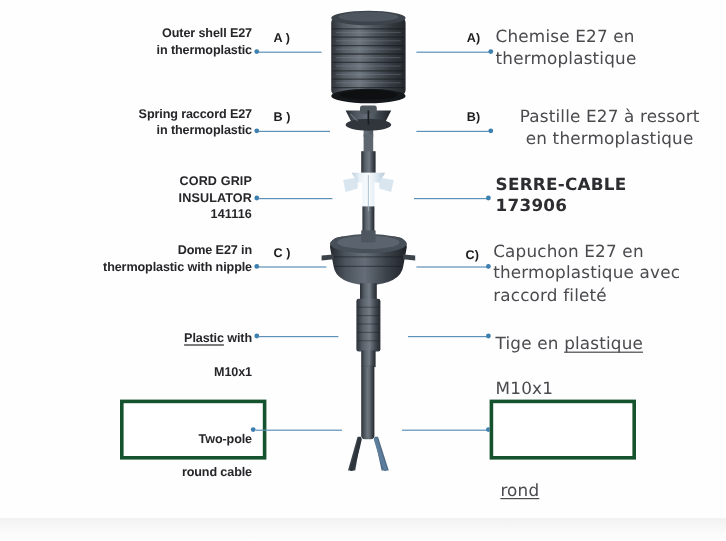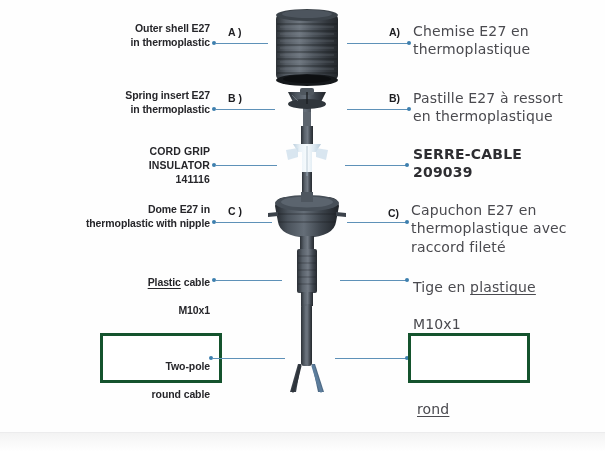--- a/index.html
+++ b/index.html
@@ -251,58 +251,58 @@
   <div class="leader-dot" style="left: 212px; top: 41px;"></div>
   <div class="leader" style="left: 215px; top: 43px; width: 53px;"></div>
   <div class="leader" style="left: 268px; top: 43px; width: 0px;"></div>
 
   <div class="leader" style="left: 347px; top: 43px; width: 62px;"></div>
   <div class="leader-dot" style="left: 407px; top: 41px;"></div>
   <div class="marker" style="left: 389px; top: 26px;">A)</div>
   <div class="label label-fr" style="left: 413px; top: 22px; width: 180px;">Chemise E27 en
 thermoplastique</div>
 
-  <div class="label label-en" style="right: 395px; top: 89px; width: 190px;">Spring insert E27
+  <div class="label label-en" style="right: 395px; top: 89px; width: 190px;">Spring raccord E27
 in thermoplastic</div>
   <div class="marker" style="left: 228px; top: 92px;">B )</div>
   <div class="leader-dot" style="left: 212px; top: 107px;"></div>
   <div class="leader" style="left: 215px; top: 109px; width: 60px;"></div>
 
   <div class="leader" style="left: 347px; top: 109px; width: 62px;"></div>
   <div class="leader-dot" style="left: 407px; top: 107px;"></div>
   <div class="marker" style="left: 389px; top: 92px;">B)</div>
-  <div class="label label-fr" style="left: 413px; top: 89px; width: 190px;">Pastille E27 à ressort
+  <div class="label label-fr" style="left: 413px; top: 89px; width: 190px; text-align: center;">Pastille E27 à ressort
 en thermoplastique</div>
 
   <div class="label label-en bold" style="right: 395px; top: 145px; width: 190px;">CORD GRIP
 INSULATOR
 141116</div>
   <div class="leader-dot" style="left: 212px; top: 163px;"></div>
   <div class="leader" style="left: 215px; top: 165px; width: 62px;"></div>
 
   <div class="leader" style="left: 345px; top: 165px; width: 62px;"></div>
   <div class="leader-dot" style="left: 405px; top: 163px;"></div>
   <div class="label label-fr bold" style="left: 413px; top: 145px; width: 190px;">SERRE-CABLE
-209039</div>
+173906</div>
 
   <div class="label label-en" style="right: 395px; top: 203px; width: 220px;">Dome E27 in
 thermoplastic with nipple</div>
   <div class="marker" style="left: 228px; top: 205px;">C )</div>
   <div class="leader-dot" style="left: 212px; top: 220px;"></div>
   <div class="leader" style="left: 215px; top: 222px; width: 57px;"></div>
 
   <div class="leader" style="left: 347px; top: 222px; width: 60px;"></div>
   <div class="leader-dot" style="left: 405px; top: 220px;"></div>
   <div class="marker" style="left: 388px; top: 207px;">C)</div>
   <div class="label label-fr" style="left: 411px; top: 201px; width: 190px;">Capuchon E27 en
 thermoplastique avec
 raccord fileté</div>
 
   <div class="label label-en" style="right: 395px; top: 262px; width: 190px;">
-    <span class="underline-word">Plastic</span><span> cable</span><br>
+    <span class="underline-word">Plastic</span><span> with</span><br>
     <span>M10x1</span>
   </div>
   <div class="leader-dot" style="left: 212px; top: 278px;"></div>
   <div class="leader" style="left: 215px; top: 280px; width: 67px;"></div>
 
   <div class="leader" style="left: 340px; top: 280px; width: 67px;"></div>
   <div class="leader-dot" style="left: 405px; top: 278px;"></div>
   <div class="label label-fr" style="left: 413px; top: 260px; width: 190px;">
     <span>Tige en </span><span class="underline-word">plastique</span><br>
     <span>M10x1</span>

